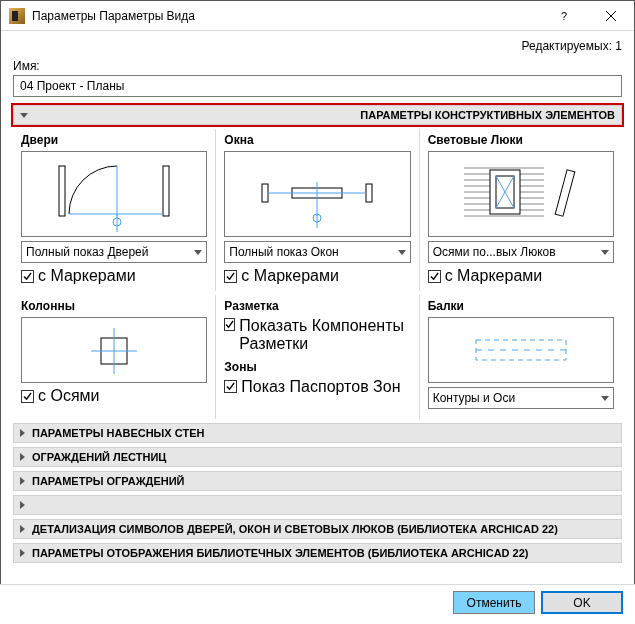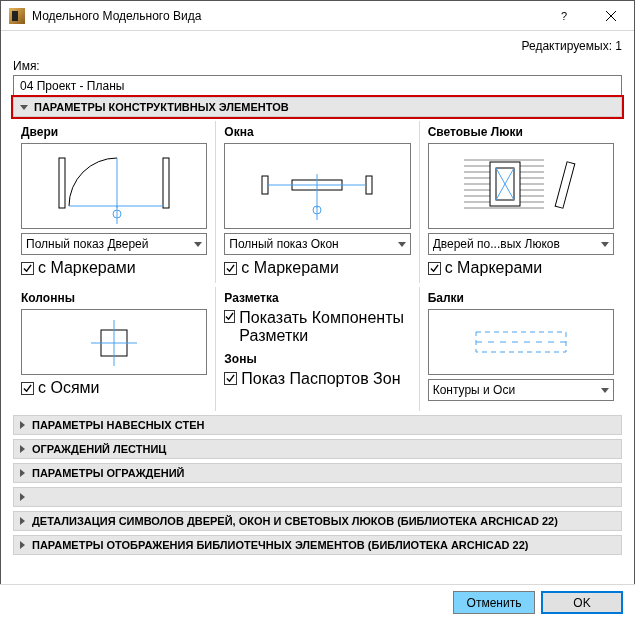--- a/index.html
+++ b/index.html
@@ -44,36 +44,37 @@
     padding: 8px 12px 10px 12px;
   }
   .toprow { text-align: right; padding: 0 0 4px 0; }
   .namelabel { margin: 2px 0 2px 0; }
   .nameinput {
     width: 100%;
     height: 22px;
     border: 1px solid #7a7a7a;
     padding: 2px 6px;
     font: inherit;
-    margin-bottom: 0;
+    margin-bottom: 8px;
     background:#fff;
   }
   .section-header {
     display: flex; align-items: center;
     height: 20px;
     background: #e6e6e6;
     font-weight: bold;
     font-size: 11px;
     padding: 0 6px;
     margin-bottom: 4px;
     border:1px solid #d0d0d0;
   }
   .section-header.highlighted {
     outline: 2px solid #cc0000;
     outline-offset: 0;
+    justify-content: space-between;
   }
   .section-header .arrow {
     width: 0; height: 0;
     border-left: 4px solid transparent;
     border-right: 4px solid transparent;
     border-top: 5px solid #555;
     margin-right: 6px;
   }
   .section-header.collapsed .arrow {
     border-top: 4px solid transparent;
@@ -154,21 +155,21 @@
   .btn.primary {
     border: 2px solid #0078d7;
     background: #e1e1e1;
   }
 </style>
 </head>
 <body>
 
 <div class="titlebar">
   <div class="appicon"></div>
-  <div class="title">Модельного Модельного Вида</div>
+  <div class="title">Параметры Параметры Вида</div>
   <div class="spacer"></div>
   <div class="winbtn">
     <svg viewBox="0 0 10 10">
         <text x="1" y="9" font-size="11">?</text>
       </svg>
   </div>
   <div class="winbtn">
     <svg viewBox="0 0 10 10" stroke="#000" stroke-width="1">
       <line x1="0" y1="0" x2="10" y2="10"></line>
         <line x1="10" y1="0" x2="0" y2="10"></line>
@@ -259,21 +260,21 @@
             <line x1="18" y1="60" x2="98" y2="60"></line>
           </g>
           <rect x="44" y="14" width="30" height="44" fill="#fff" stroke="#000"></rect>
           <rect x="50" y="20" width="18" height="32" fill="none" stroke="#000"></rect>
           <line x1="50" y1="20" x2="68" y2="52" stroke="#4aa3f0"></line>
           <line x1="68" y1="20" x2="50" y2="52" stroke="#4aa3f0"></line>
           <rect x="115" y="14" width="8" height="46" fill="none" stroke="#000" transform="rotate(15 119 37)"></rect>
         </svg>
       </div>
       <div class="combo">
-        <span class="txt">Дверей по...вых Люков</span>
+        <span class="txt">Осями по...вых Люков</span>
         <span class="chev"></span>
       </div>
       <label class="check">
         <span class="box">
             <svg viewBox="0 0 10 10">
               <polyline points="1,5 4,8 9,1" fill="none" stroke="#000" stroke-width="1.5"></polyline>
             </svg>
           </span>
         <span>с Маркерами</span>
       </label>

